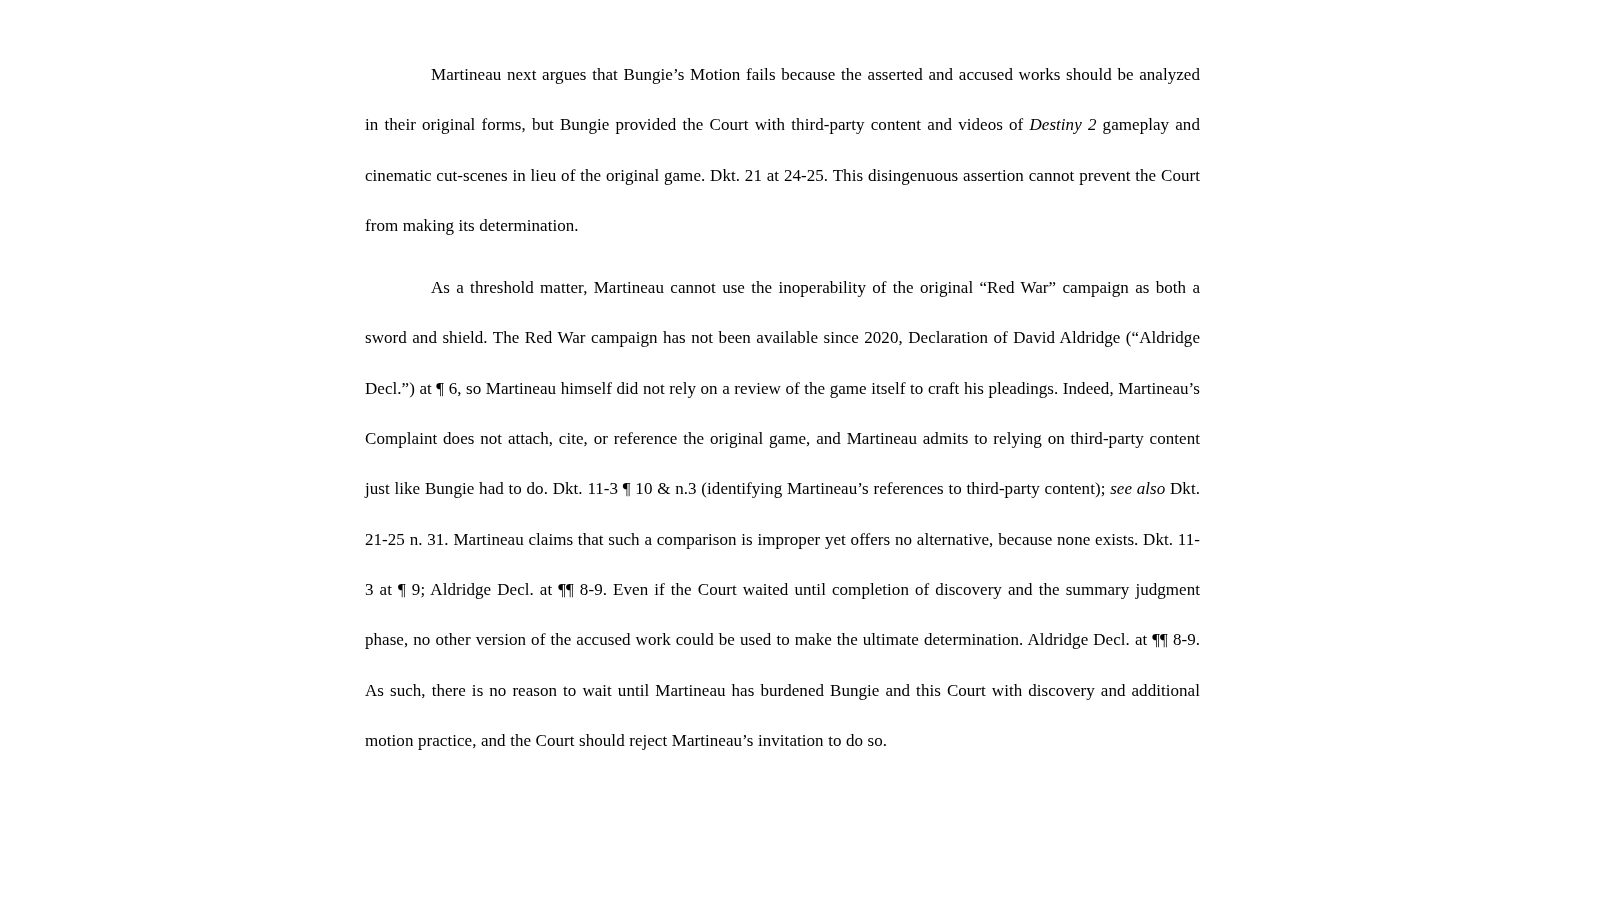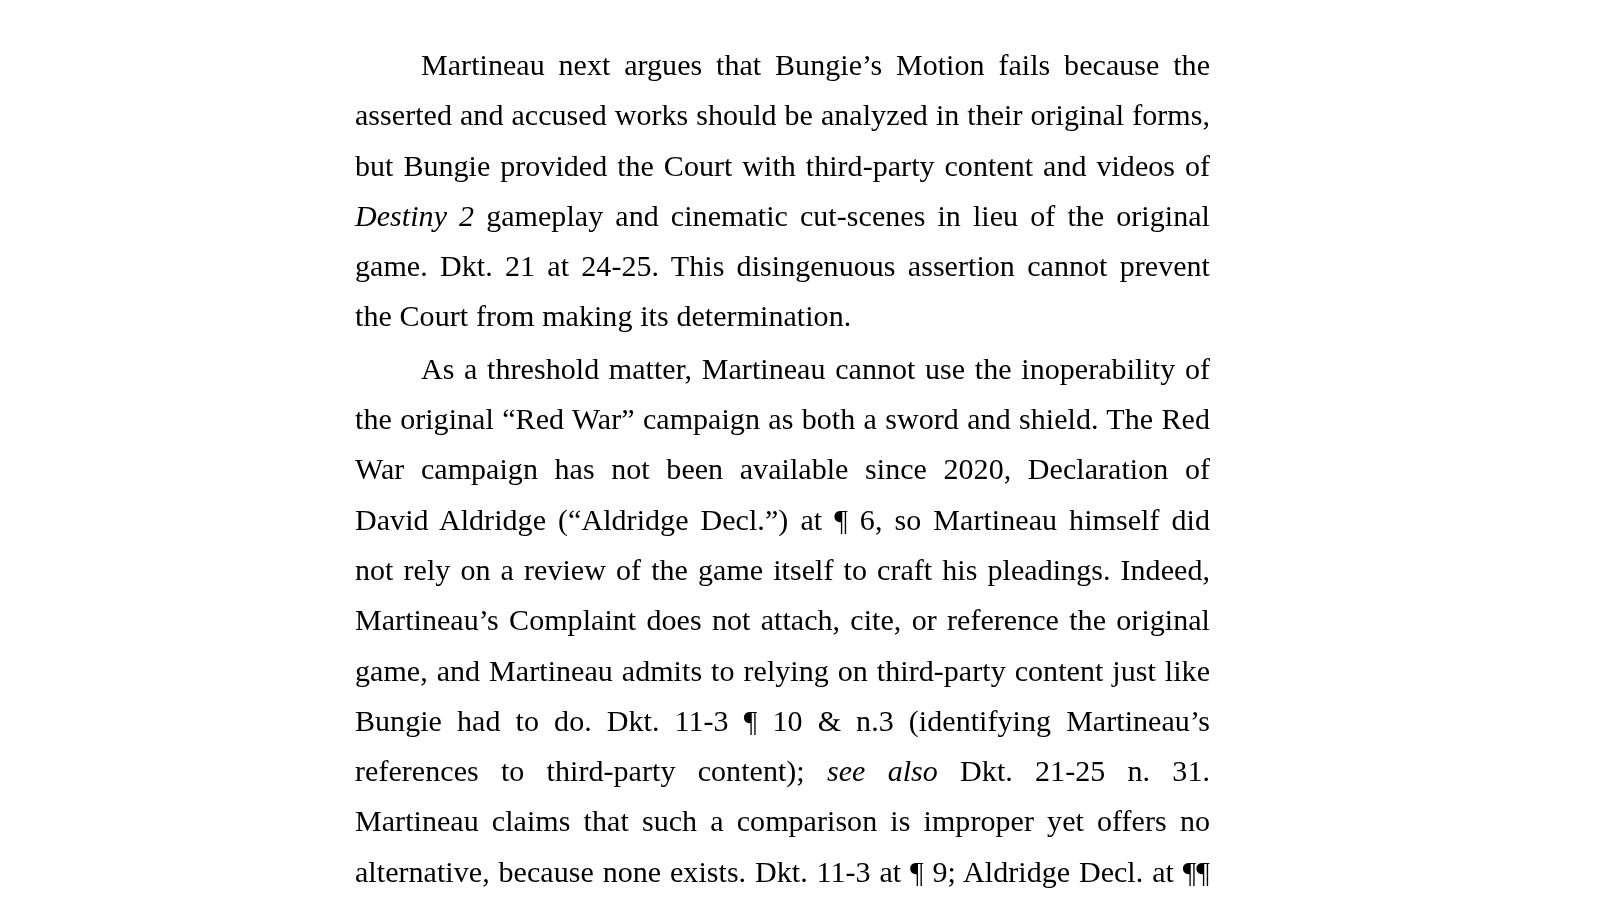--- a/index.html
+++ b/index.html
@@ -21,26 +21,26 @@
     height: 900px;
     background: #ffffff;
   }
   #text-column {
     position: absolute;
     left: 353px;
     top: 38px;
     width: 859px;
   }
   p.body-par {
-    margin: 2px;
+    margin: 12px;
     padding: 0;
     text-align: justify;
     text-justify: inter-word;
     text-indent: 66px;
-    font-size: 30px;
+    font-size: 17px;
     line-height: 50.3px;
     letter-spacing: 0.05px;
     word-spacing: 0.2px;
     -webkit-font-smoothing: antialiased;
   }
   p.body-par + p.body-par {
     margin-top: 0;
   }
   .it {
     font-style: italic;

